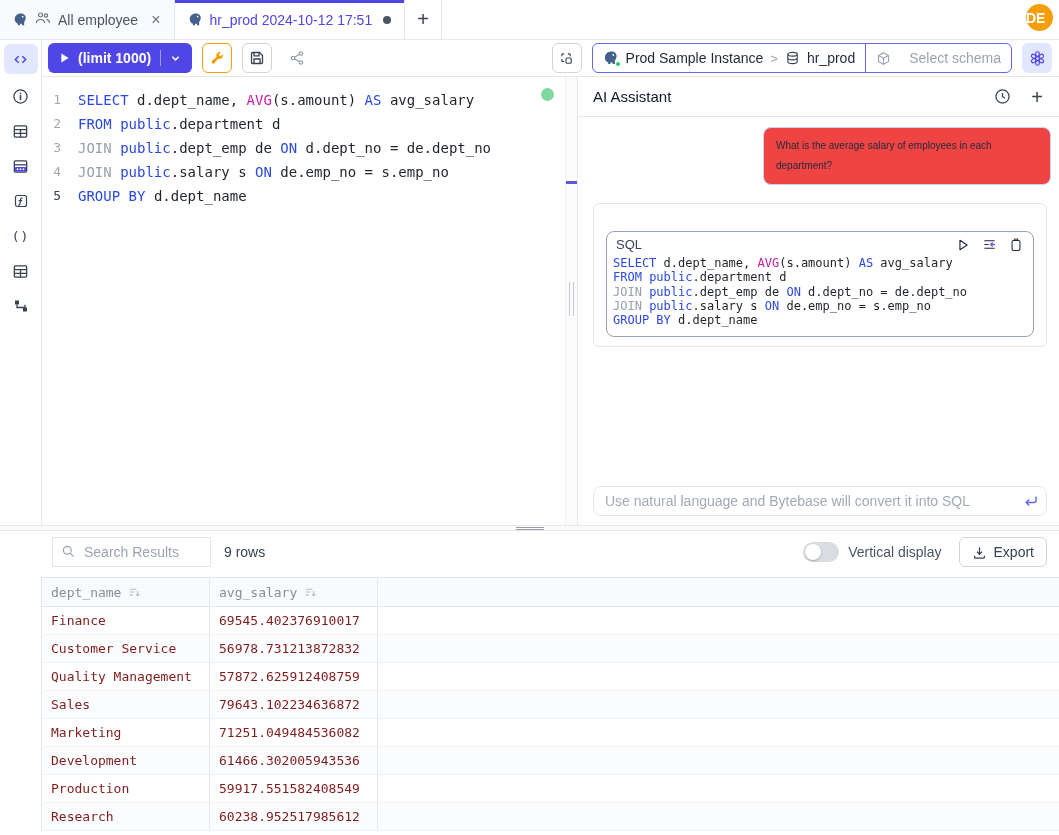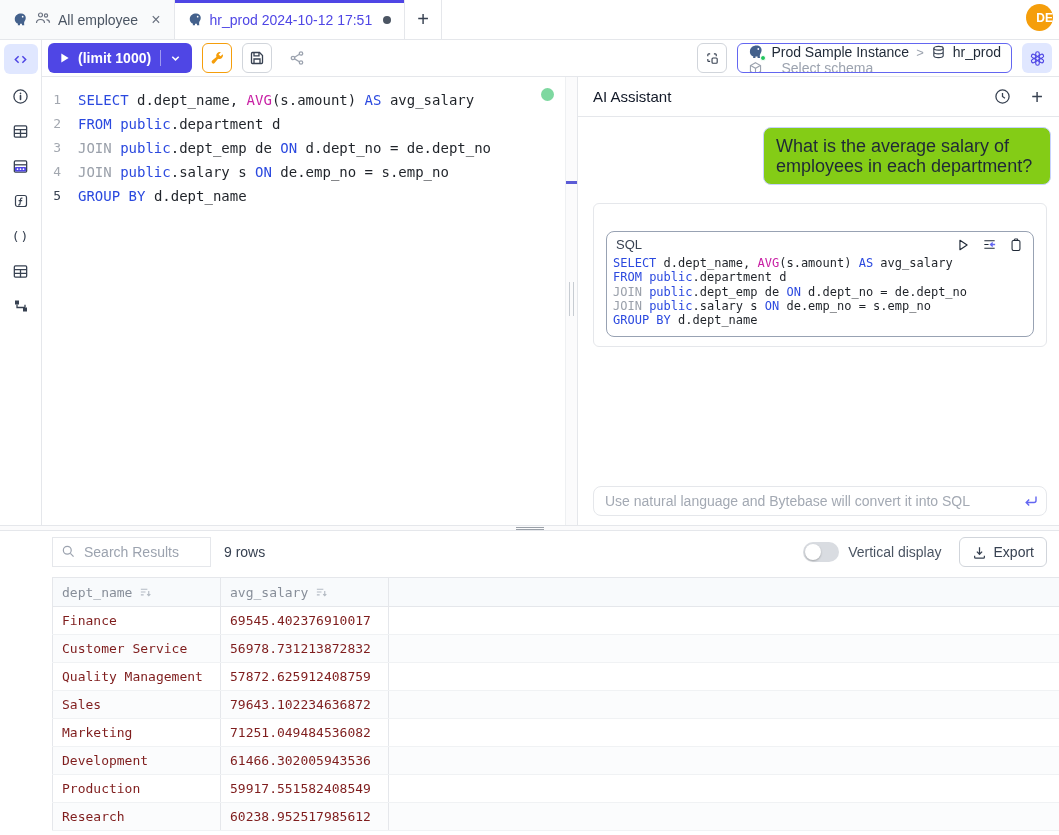--- a/index.html
+++ b/index.html
@@ -16,36 +16,36 @@
   .tab { position:relative; display:flex; align-items:center; gap:7px;
     padding:0 13px; border-right:1px solid #e5e7eb; font-size:14px; color:#4b5563;
     background:#f9fafb; cursor:default; white-space:nowrap; }
   .tab.active { background:#fff; color:#4f46e5; }
   .tab.active::before { content:""; position:absolute; left:0; right:0; top:0; height:3px; background:#4f46e5; }
   .tab-close { font-size:16px; color:#6b7280; margin-left:6px; line-height:1; }
   .dirty-dot { width:8px; height:8px; border-radius:50%; background:#4b5563; margin-left:4px; }
   .newtab { width:37px; display:flex; align-items:center; justify-content:center;
     border-right:1px solid #e5e7eb; font-size:20px; color:#374151; background:#fff; }
   .avatar { position:absolute; right:6px; top:4px; width:27px; height:27px; border-radius:50%;
-    background:#f59e0b; color:#fff; font-size:12px; font-weight:bold;
-    display:flex; align-items:center; justify-content:flex-end; }
+    background:#f59e0b; color:#fff; font-size:14px; font-weight:bold;
+    display:flex; align-items:center; justify-content:flex-start; }
 
   
   .toolbar { position:absolute; left:42px; top:40px; right:0; height:37px;
     display:flex; align-items:center; gap:10px; padding:0 7px 0 6px; border-bottom:1px solid #e5e7eb; background:#fff; }
   .btn-run { height:30px; display:flex; align-items:center; gap:8px; padding:0 11px;
     background:#4f46e5; color:#fff; border-radius:6px; font-size:14px; font-weight:600; border:none; }
   .run-sep { width:1px; height:16px; background:rgba(255,255,255,.45); margin:0 1px; }
   .icon-btn { width:30px; height:30px; border-radius:6px; display:flex; align-items:center;
     justify-content:center; background:#fff; border:1px solid transparent; }
   .icon-btn.bordered { border-color:#d1d5db; }
   .icon-btn.warn { border-color:#f59e0b; }
   .toolbar-spacer { flex:1; }
   .conn-select { height:30px; display:flex; align-items:stretch; border:1px solid #6366f1;
-    border-radius:6px; overflow:hidden; font-size:14px; background:#fff;flex-direction:column; }
+    border-radius:6px; overflow:hidden; font-size:14px; background:#fff; }
   .conn-main { display:flex; align-items:center; gap:7px; padding:0 10px; color:#1f2937; }
   .conn-sep { width:1px; background:#6366f1; }
   .conn-schema { display:flex; align-items:center; gap:18px; padding:0 10px; color:#9ca3af; }
   .crumb-gt { color:#9ca3af; font-size:13px; }
   .ai-toggle-btn { background:#e0e7ff; border:none; }
   .pg-wrap { position:relative; display:flex; }
   .pg-status { position:absolute; right:-2px; bottom:-1px; width:6px; height:6px;
     border-radius:50%; background:#22c55e; border:1px solid #fff; }
 
   
@@ -81,22 +81,22 @@
   
   .ai-panel { position:absolute; left:578px; top:77px; right:0; height:448px; background:#fff; }
   .ai-header { height:40px; display:flex; align-items:center; padding:0 16px 0 15px;
     border-bottom:1px solid #e5e7eb; }
   .ai-title { font-size:15px; font-weight:500; color:#111827; }
   .ai-header-icons { margin-left:auto; display:flex; align-items:center; gap:20px; }
   .ai-hbtn { background:none; border:none; display:flex; align-items:center; color:#374151; }
   .plus-glyph { font-size:20px; font-weight:400; color:#374151; line-height:1; }
   .ai-chat { padding:10px 8px 0 15px; }
   .user-bubble { margin-left:auto; width:fit-content; max-width:288px;
-    background:#84cc16; border:1px solid #c7d2fe; border-radius:8px;
-    padding:8px 12px; font-size:18px; line-height:20px; color:#1f2937; }
+    background:#ef4444; border:1px solid #c7d2fe; border-radius:8px;
+    padding:8px 12px; font-size:10px; line-height:20px; color:#1f2937; }
   .ai-answer { margin:18px 4px 0 0; border:1px solid #e5e7eb; border-radius:6px;
     padding:10px 12px 9px; }
   .ai-answer-text { font-size:14px; line-height:20px; color:#111827; }
   .sql-box { margin-top:17px; border:1px solid #98a2b3; border-radius:8px; background:#fff; }
   .sql-box-header { display:flex; align-items:center; padding:5px 10px 1px 9px; }
   .sql-label { font-size:13px; color:#374151; }
   .sql-actions { margin-left:auto; display:flex; align-items:center; gap:12px; }
   .sql-abtn { background:none; border:none; display:flex; align-items:center; }
   .sql-code { padding:3px 10px 9px 6px; }
   .sql-code .code-line { font-size:12px; line-height:14.3px; }
@@ -125,21 +125,21 @@
   .rows-count { margin-left:13px; font-size:14px; color:#374151; }
   .res-spacer { flex:1; }
   .toggle { width:36px; height:20px; border-radius:10px; background:#d9dce1; position:relative;
     border:none; flex:none; }
   .toggle-knob { position:absolute; left:2px; top:2px; width:16px; height:16px; border-radius:50%;
     background:#fff; box-shadow:0 1px 2px rgba(0,0,0,.25); }
   .toggle-label { margin-left:9px; font-size:14px; color:#4b5563; }
   .export-btn { margin-left:17px; height:30px; display:flex; align-items:center; gap:7px;
     padding:0 12px; background:#fff; border:1px solid #d1d5db; border-radius:6px;
     font-size:14px; color:#374151; }
-  .table-wrap { margin:4px 0 0 52px; }
+  .table-wrap { margin:4px 0 0 41px; }
   table.res { border-collapse:collapse; table-layout:fixed; width:calc(100% + 0px);
     font-family:"DejaVu Sans Mono", monospace; }
   table.res col.c1, table.res col.c2 { width:168px; }
   table.res th { height:29px; background:#f8fafc; font-weight:400; font-size:13px; color:#878e99;
     text-align:left; padding:0 0 0 9px; border-top:1px solid #e5e7eb;
     border-bottom:1px solid #e5e7eb; }
   table.res th.b, table.res td.b { border-right:1px solid #e5e7eb; }
   table.res th:first-child, table.res td:first-child { border-left:1px solid #e5e7eb; }
   table.res td { height:28px; font-size:13px; color:#7f1d1d; padding:0 0 0 9px;
     border-bottom:1px solid #f0f2f4; white-space:nowrap; overflow:hidden; }

